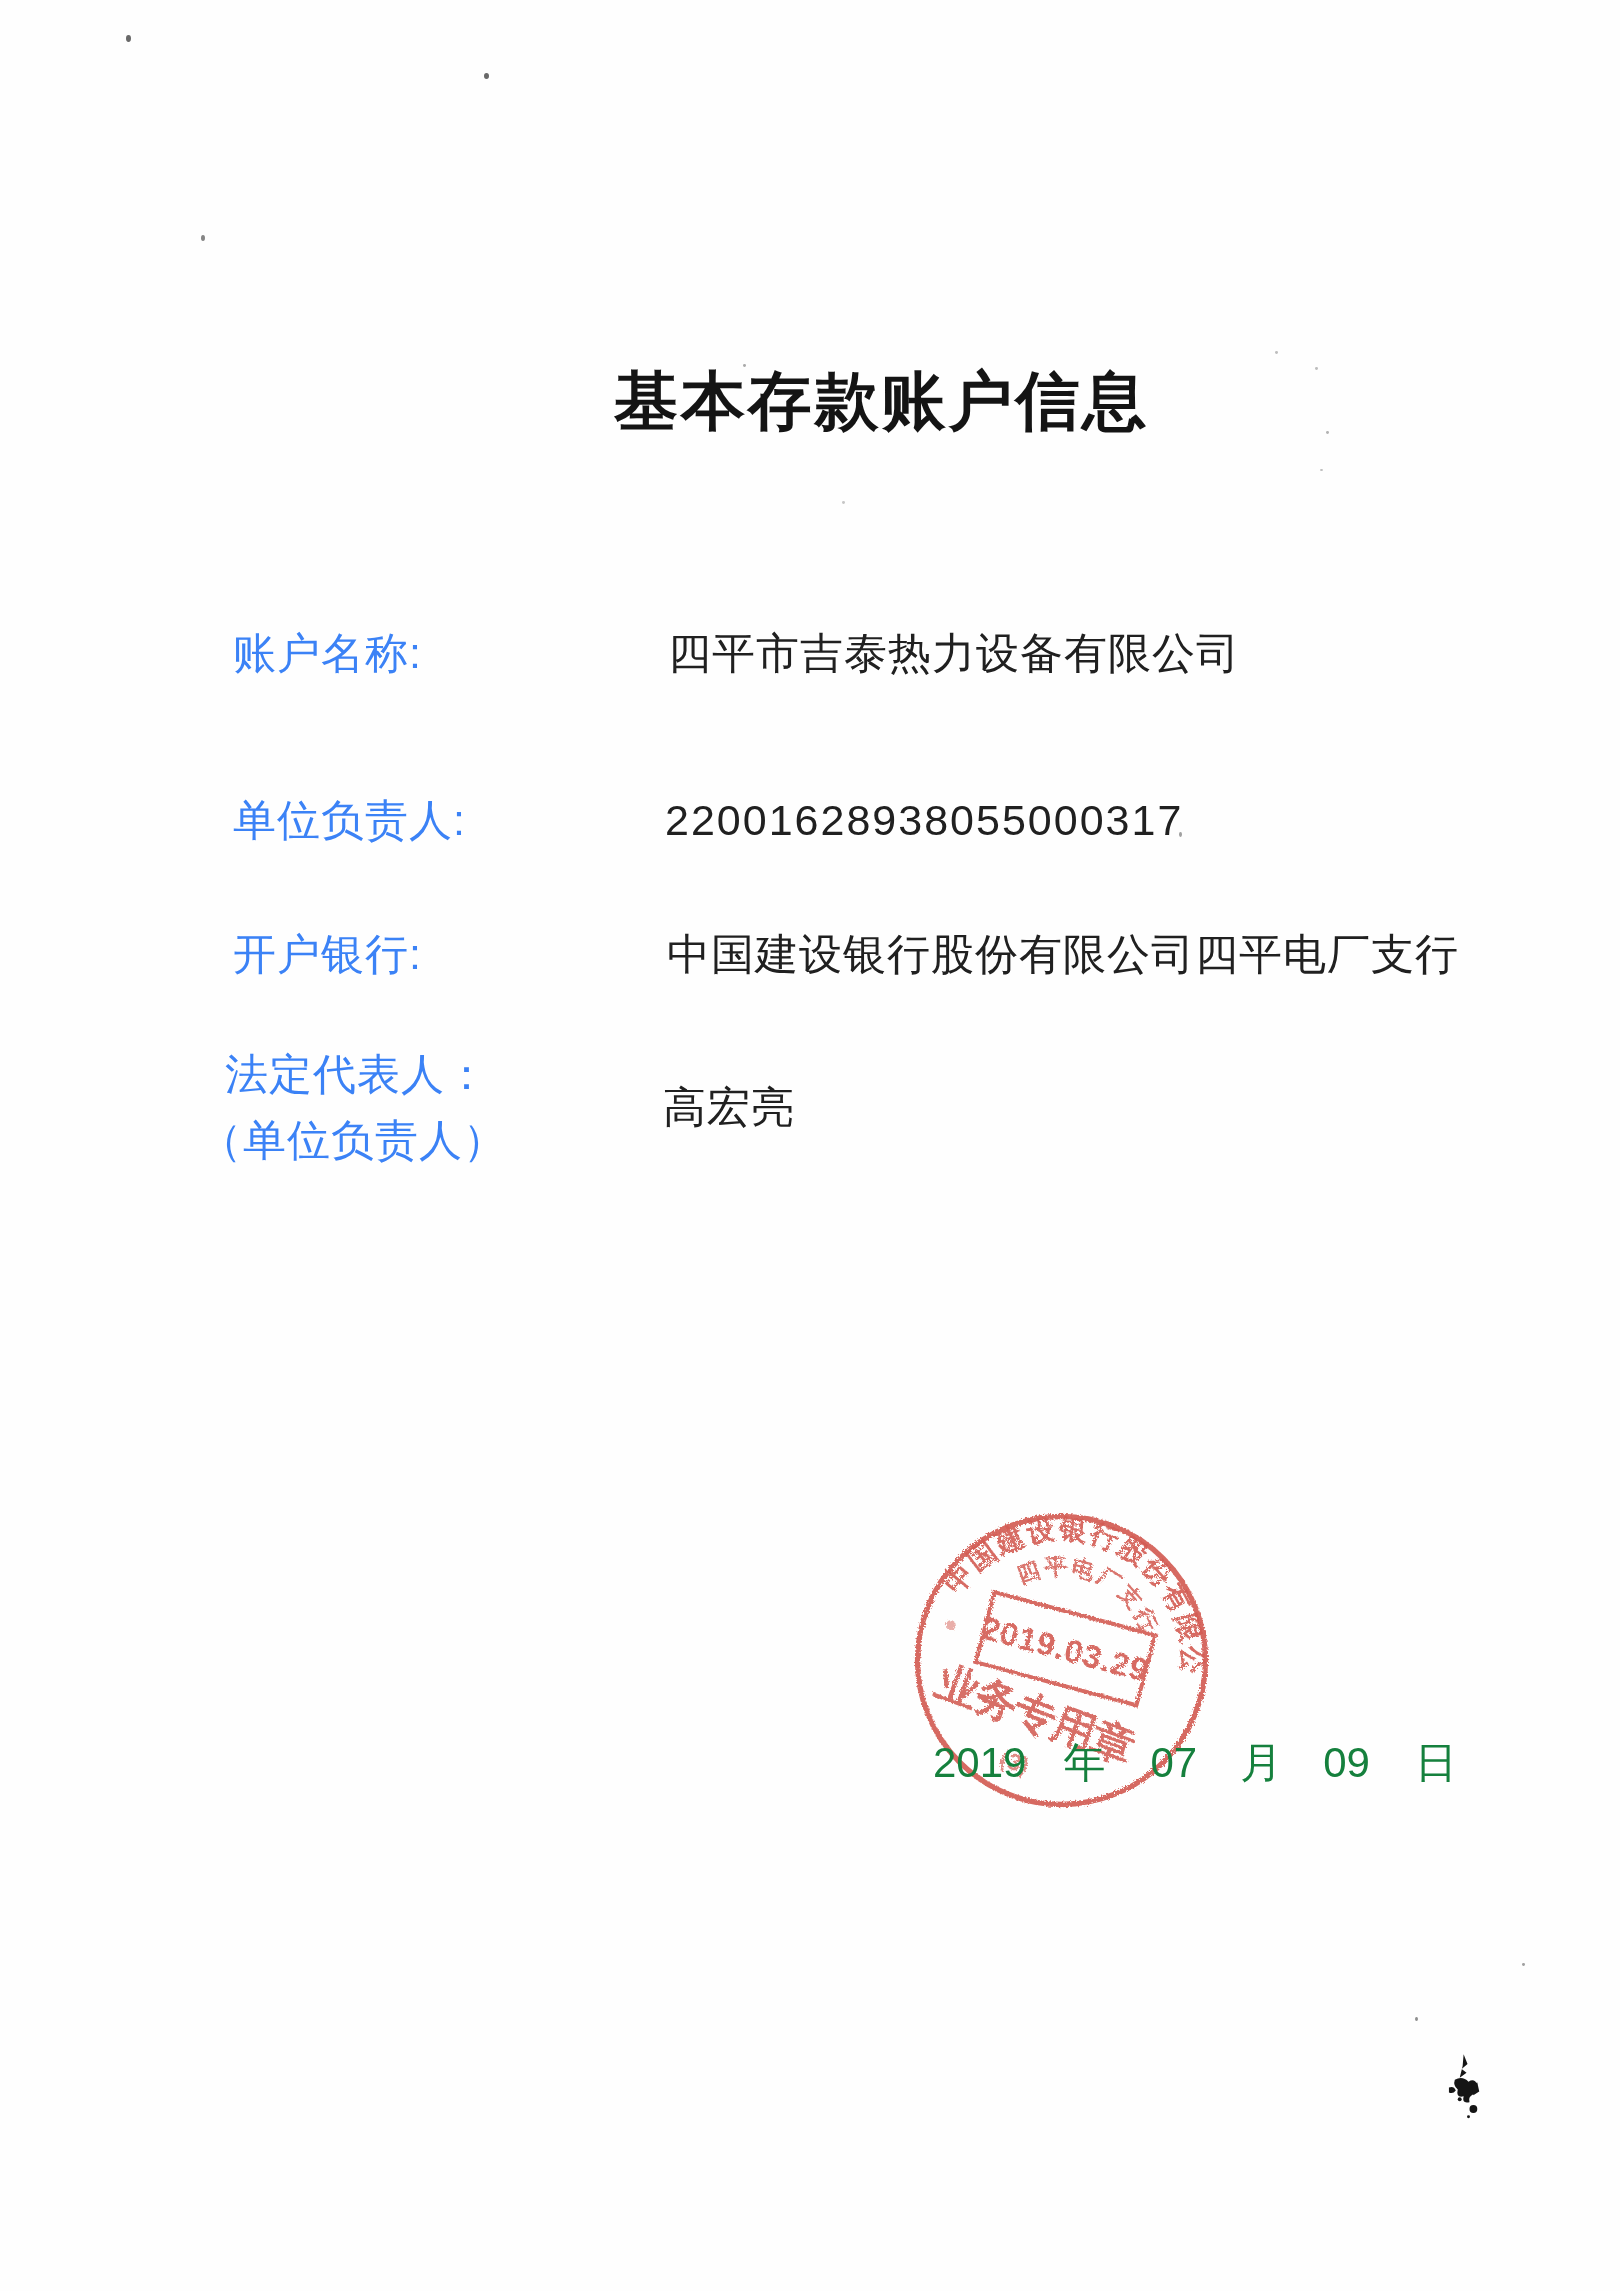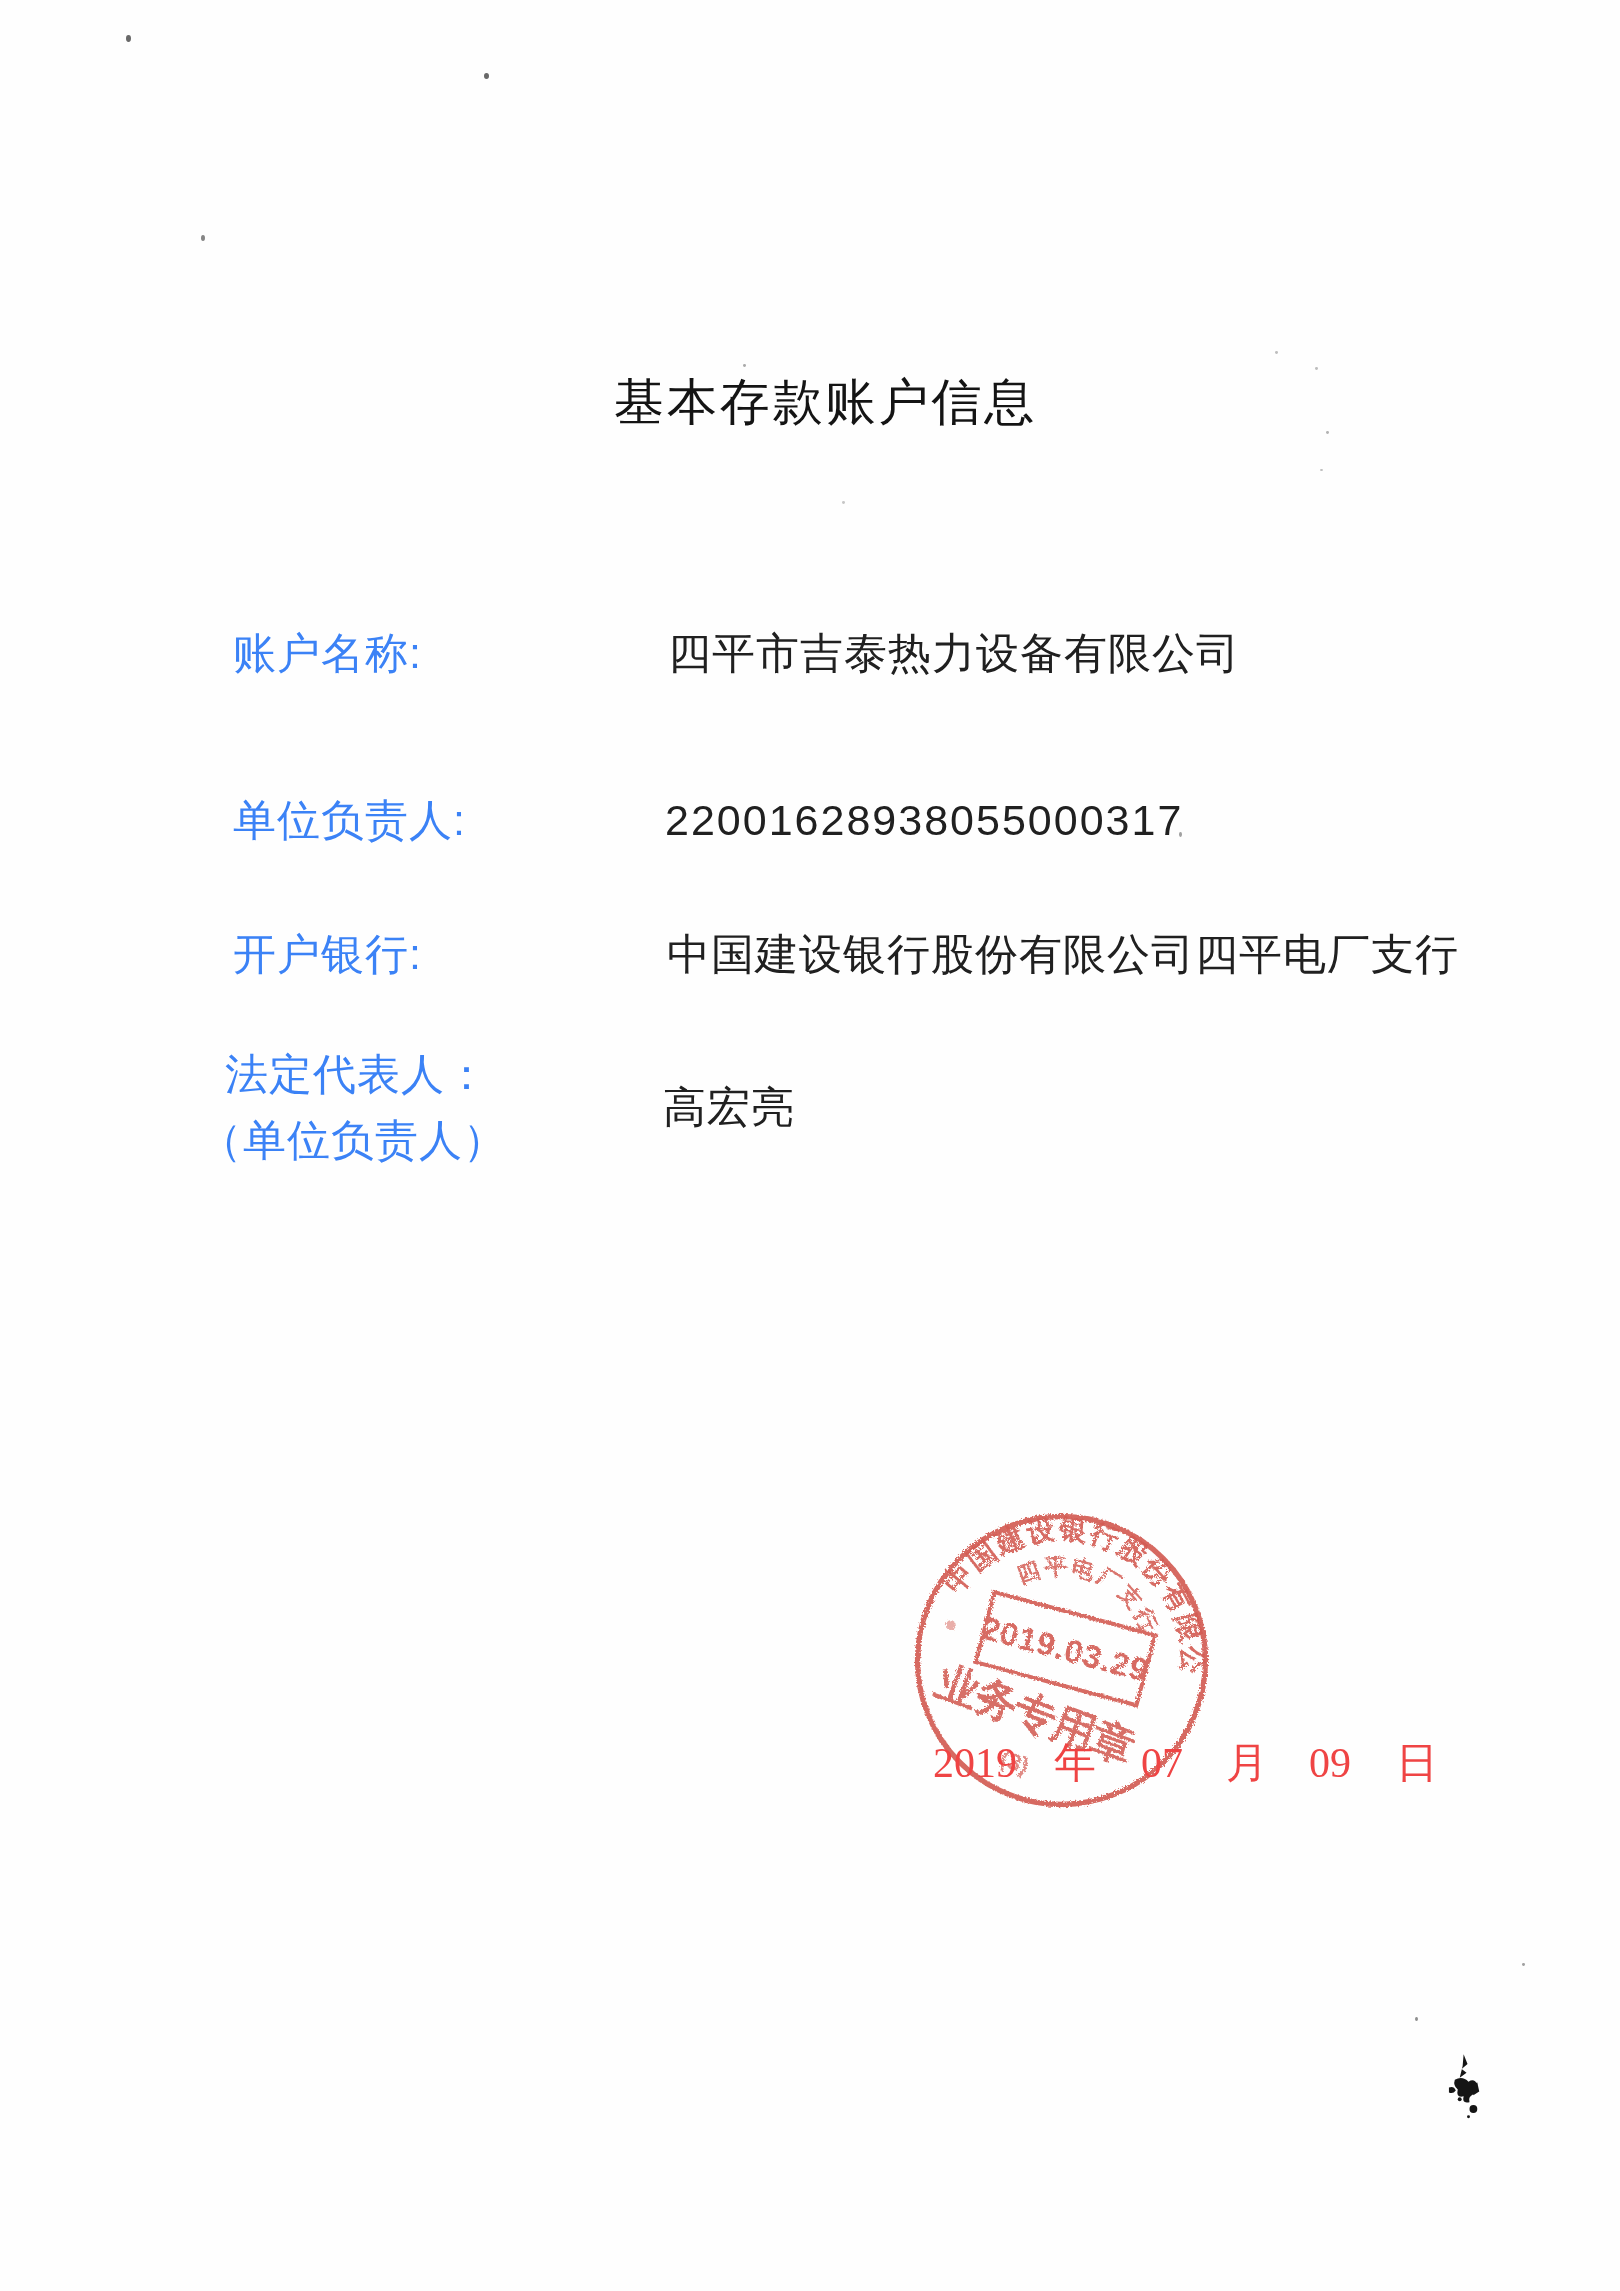--- a/index.html
+++ b/index.html
@@ -15,39 +15,38 @@
     position:absolute;
     white-space:nowrap;
     color:#1d1d1d;
     font-size:43px;
     letter-spacing:1px;
     line-height:1.1;
   }
   .title{
     position:absolute;
     left:614px;
-    top:369px;
+    top:358px;
     font-family:"Liberation Serif",serif;
-    font-weight:normal;
-    font-size:50px;
+    font-weight:bold;
+    font-size:64px;
     letter-spacing:2.9px;
     color:#141414;
     white-space:nowrap;
   }
   .label{font-weight:500;color:#3b82f6;}
   .value{color:#202020;}
   .num{font-family:"Liberation Sans",sans-serif;letter-spacing:2px;}
   .dateline{
     position:absolute;
     left:933px;
     top:1735px;
     font-size:42px;
-    color:#ef4444;
+    color:#15803d;
     white-space:nowrap;
-    font-family:Liberation Serif, serif;
   }
   .dateline span{display:inline-block;}
   .stamp{
     position:absolute;
     left:895px;
     top:1492px;
     mix-blend-mode:multiply;
     opacity:0.9;
   }
   .stamp text{

